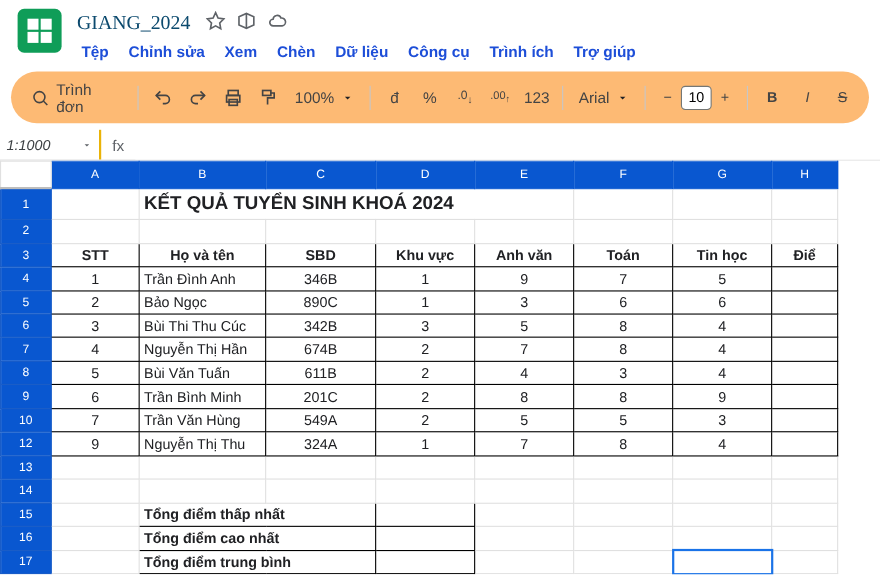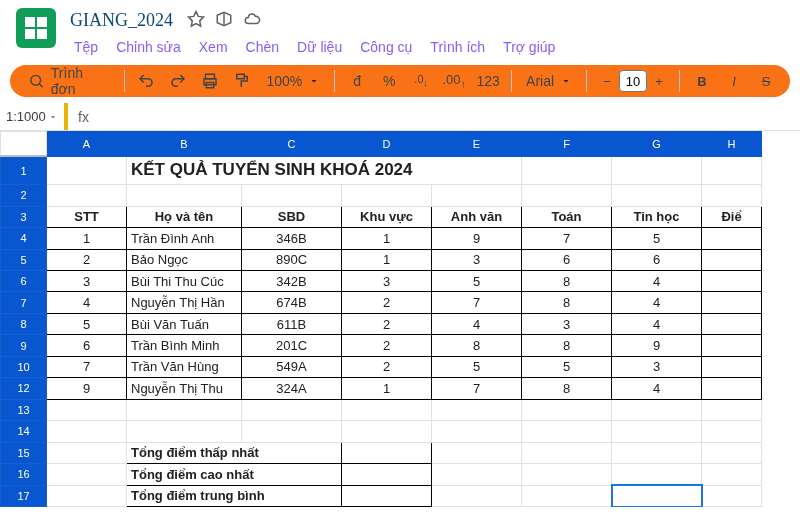--- a/index.html
+++ b/index.html
@@ -8,35 +8,35 @@
 .header { padding: 8px 16px 0 16px; display: flex; align-items: flex-start; gap: 10px; }
 .logo { width: 40px; height: 40px; background: #0f9d58; border-radius: 6px; display: flex; align-items: center; justify-content: center; flex-shrink: 0; }
 .logo-grid { width: 22px; height: 22px; display: grid; grid-template-columns: 1fr 1fr; grid-template-rows: 1fr 1fr; gap: 2px; }
 .logo-cell { background: #fff; }
 .title-area { display: flex; flex-direction: column; }
 .title-row { display: flex; align-items: center; gap: 10px; }
 .doc-title { font-size: 18px; color: #0c4a6e; padding: 2px 4px; font-family: Liberation Serif, serif; }
 .title-icons { display: flex; gap: 10px; color: #5f6368; }
 .title-icons svg { width: 18px; height: 18px; cursor: pointer; }
 .menubar { display: flex; gap: 2px; margin-top: 2px; }
-.menu-item { padding: 4px 8px; font-size: 14px; color: #8b5cf6; cursor: pointer; border-radius: 4px; }
-
-.toolbar { display: flex; align-items: center; gap: 4px; padding: 6px 10px; margin: 6px 10px 0 10px; background: #f97316; border-radius: 24px; height: 32px; }
+.menu-item { padding: 4px 8px; font-size: 14px; color: #1d4ed8; cursor: pointer; border-radius: 4px; font-weight: bold; }
+
+.toolbar { display: flex; align-items: center; gap: 4px; padding: 6px 10px; margin: 6px 10px 0 10px; background: #fdba74; border-radius: 24px; height: 47px; }
 .tb-btn { display: flex; align-items: center; justify-content: center; min-width: 28px; height: 28px; border-radius: 4px; cursor: pointer; color: #444; padding: 0 4px; }
 .tb-btn svg { width: 18px; height: 18px; }
 .tb-sep { width: 1px; height: 22px; background: #c7c7c7; margin: 0 4px; }
 .tb-text { font-size: 14px; color: #444; }
 .search-menu { display: flex; align-items: center; gap: 6px; padding: 0 8px; cursor: pointer; }
 .zoom-box, .font-box { display: flex; align-items: center; gap: 6px; padding: 0 6px; cursor: pointer; }
 .font-size-box { display: flex; align-items: center; gap: 0; }
 .fs-btn { width: 24px; height: 24px; display: flex; align-items: center; justify-content: center; cursor: pointer; color: #444; }
 .fs-input { width: 28px; height: 22px; border: 1px solid #747775; border-radius: 4px; text-align: center; font-size: 13px; }
 
 .namebox-row { display: flex; align-items: center; border-bottom: 1px solid #e0e0e0; height: 28px; margin-top: 6px; }
-.name-box { width: 68px; padding: 0 6px; font-size: 13px; color: #3c4043; border-right: 4px solid #eab308; display: flex; align-items: center; justify-content: space-between; height: 100%; }
+.name-box { width: 92px; padding: 0 6px; font-size: 13px; color: #3c4043; border-right: 2px solid #eab308; display: flex; align-items: center; justify-content: space-between; height: 100%; font-style: italic; }
 .name-box svg { width: 10px; height: 10px; color: #5f6368; }
 .fx-icon { padding: 0 10px; color: #5f6368; font-size: 14px; }
 .formula-input { flex: 1; border: none; outline: none; font-size: 13px; padding: 0 4px; height: 100%; }
 
 .grid-area { display: flex; height: calc(526px - 150px); overflow: hidden; }
 .grid-table { border-collapse: collapse; table-layout: fixed; }
 .col-header th { background: #fff; border: 1px solid #e0e0e0; border-bottom: 2px solid #bdbdbd; font-weight: normal; font-size: 11px; color: #5f6368; text-align: center; height: 24px; }
 .col-header th.selected { background: #0957d0; color: #fff; border: 1px solid #0957d0; }
 .corner { width: 46px; background: #fff; }
 .row-header { background: #0957d0; color: #fff; border: 1px solid #1a5dc7; font-weight: normal; font-size: 11px; text-align: center; width: 46px; height: 21px; }
@@ -134,21 +134,21 @@
   <div class="tb-btn">
       <span class="tb-text">đ</span>
     </div>
   <div class="tb-btn">
       <span class="tb-text">%</span>
     </div>
   <div class="tb-btn">
       <span class="tb-text" style="font-size:11px">.0<sub>↓</sub></span>
     </div>
   <div class="tb-btn">
-      <span class="tb-text" style="font-size:13px">.00<sub>↑</sub></span>
+      <span class="tb-text" style="font-size:10px">.00<sub>↑</sub></span>
     </div>
   <div class="tb-btn">
       <span class="tb-text">123</span>
     </div>
   <div class="tb-sep"></div>
   <div class="font-box">
     <span class="tb-text">Arial</span>
     <svg viewBox="0 0 24 24" width="12" height="12" fill="currentColor">
         <path d="M7 10l5 5 5-5z"></path>
       </svg>

